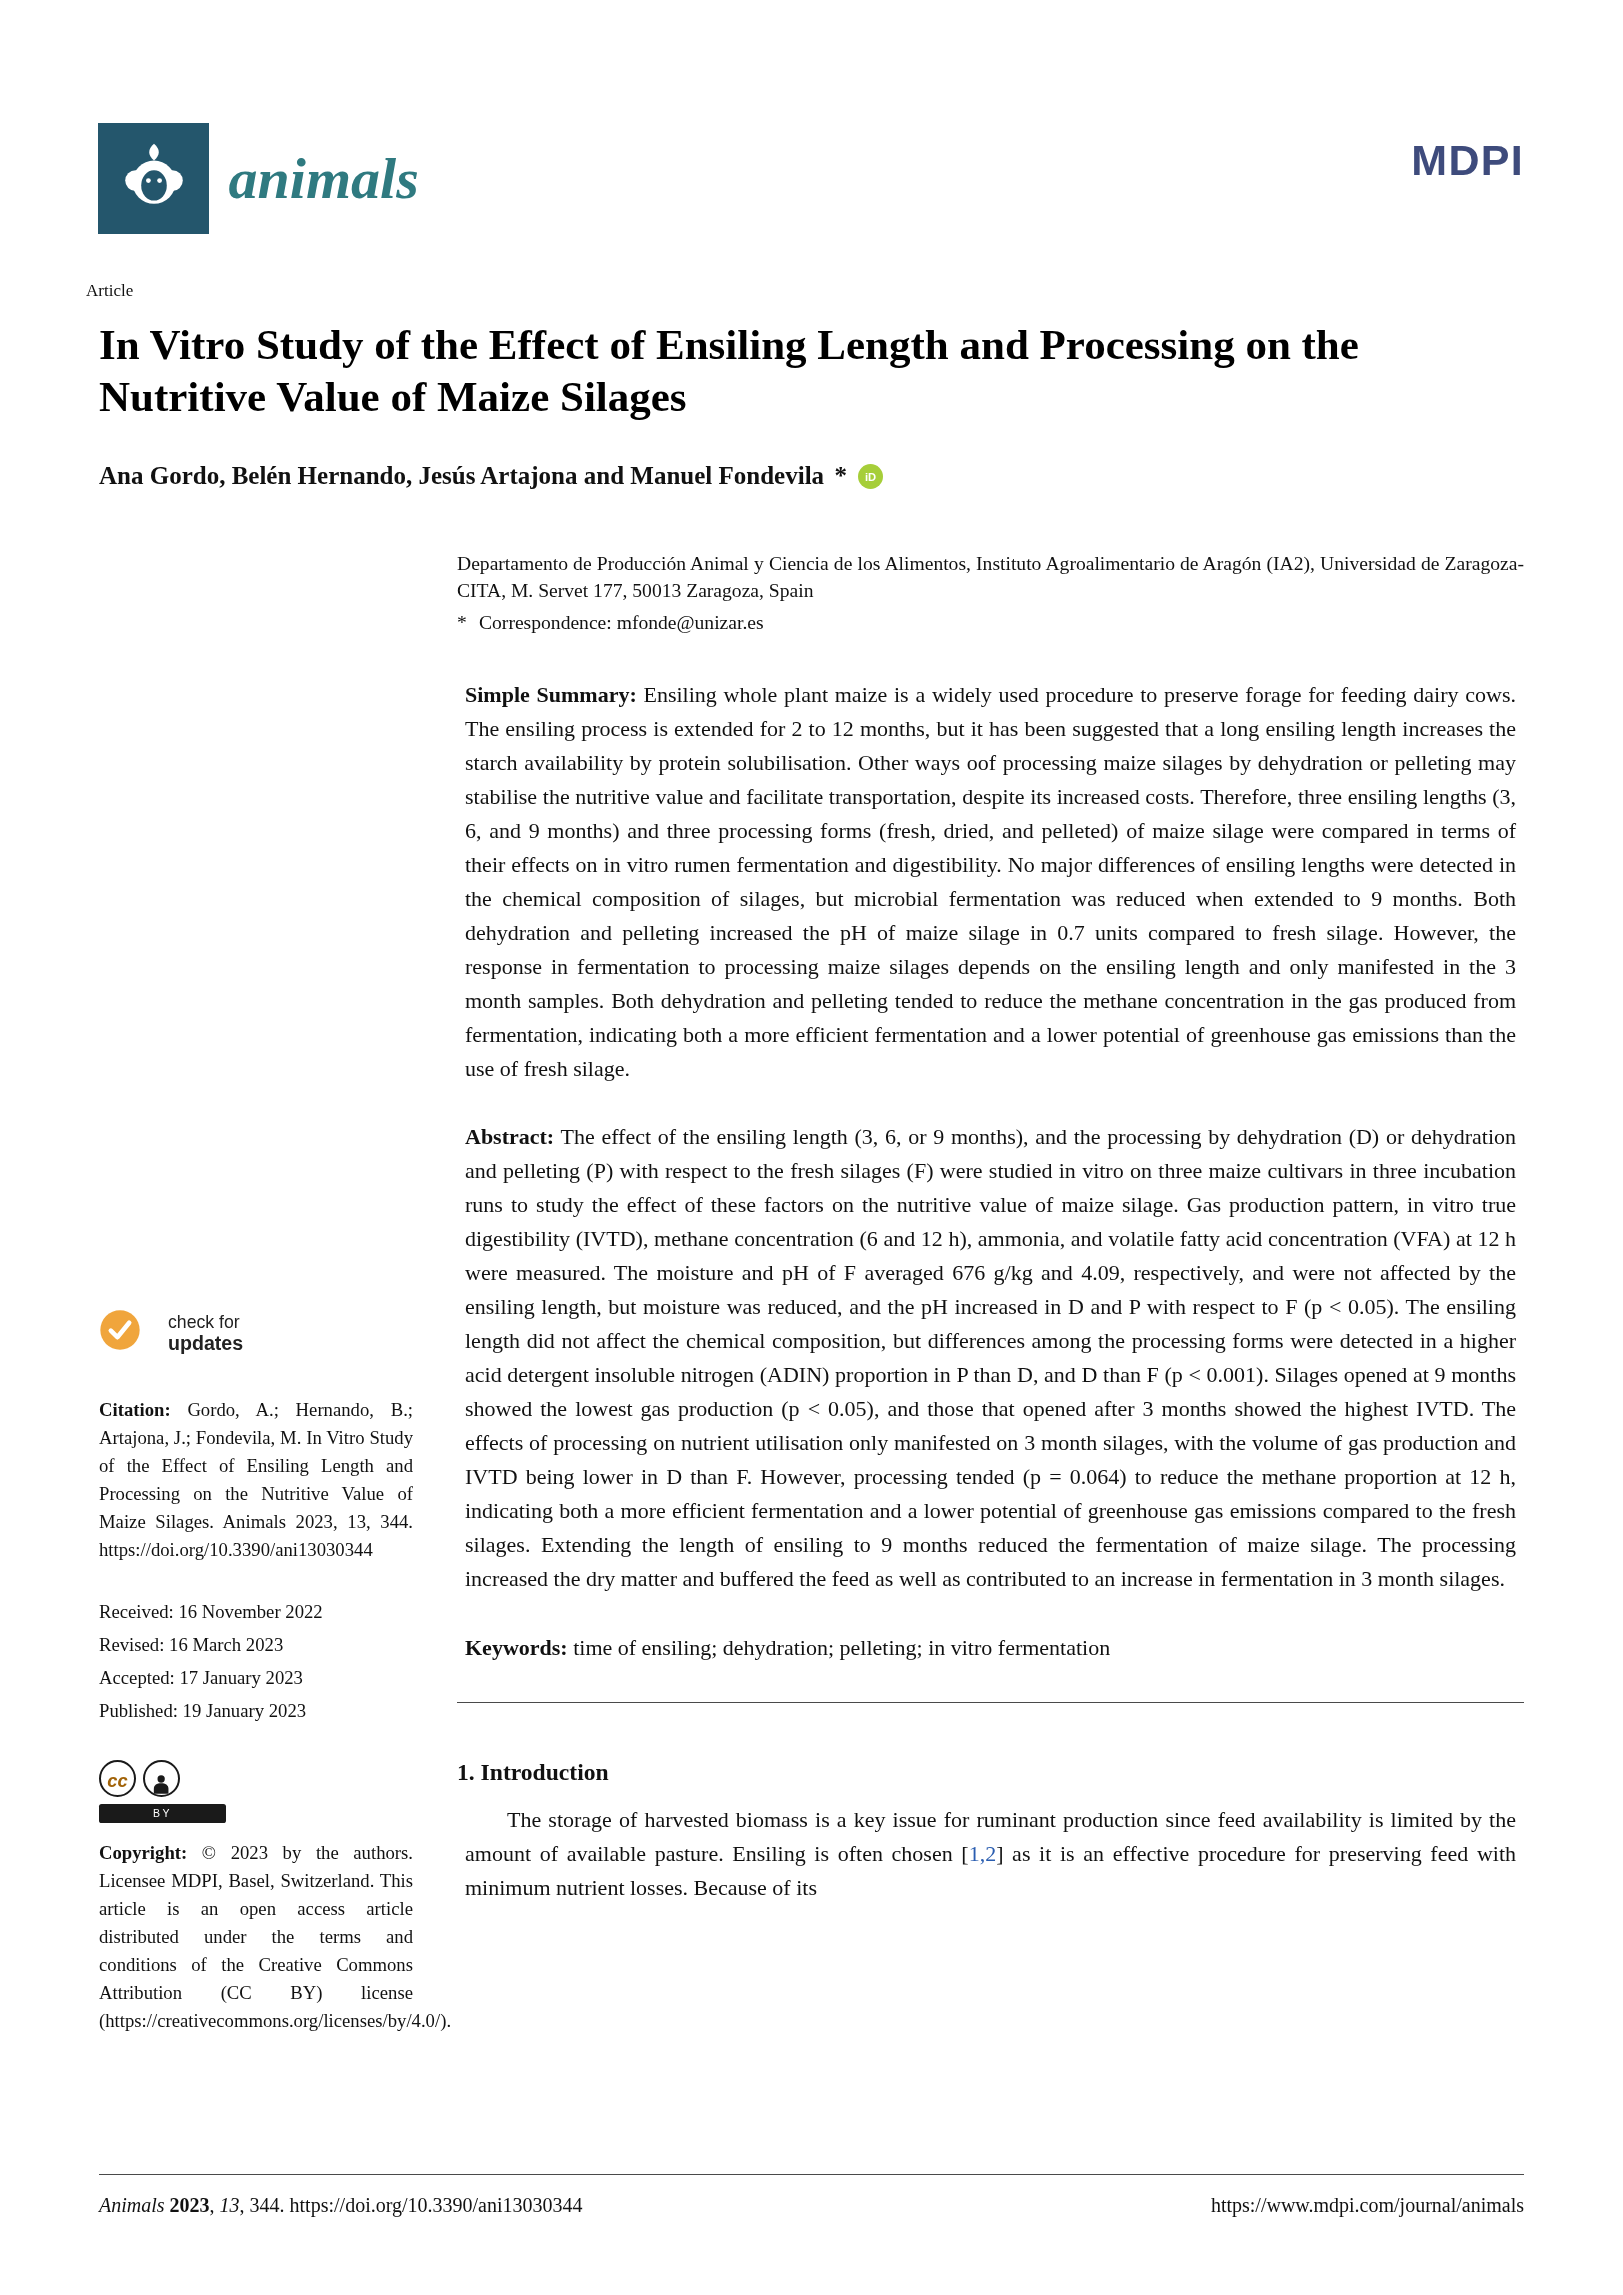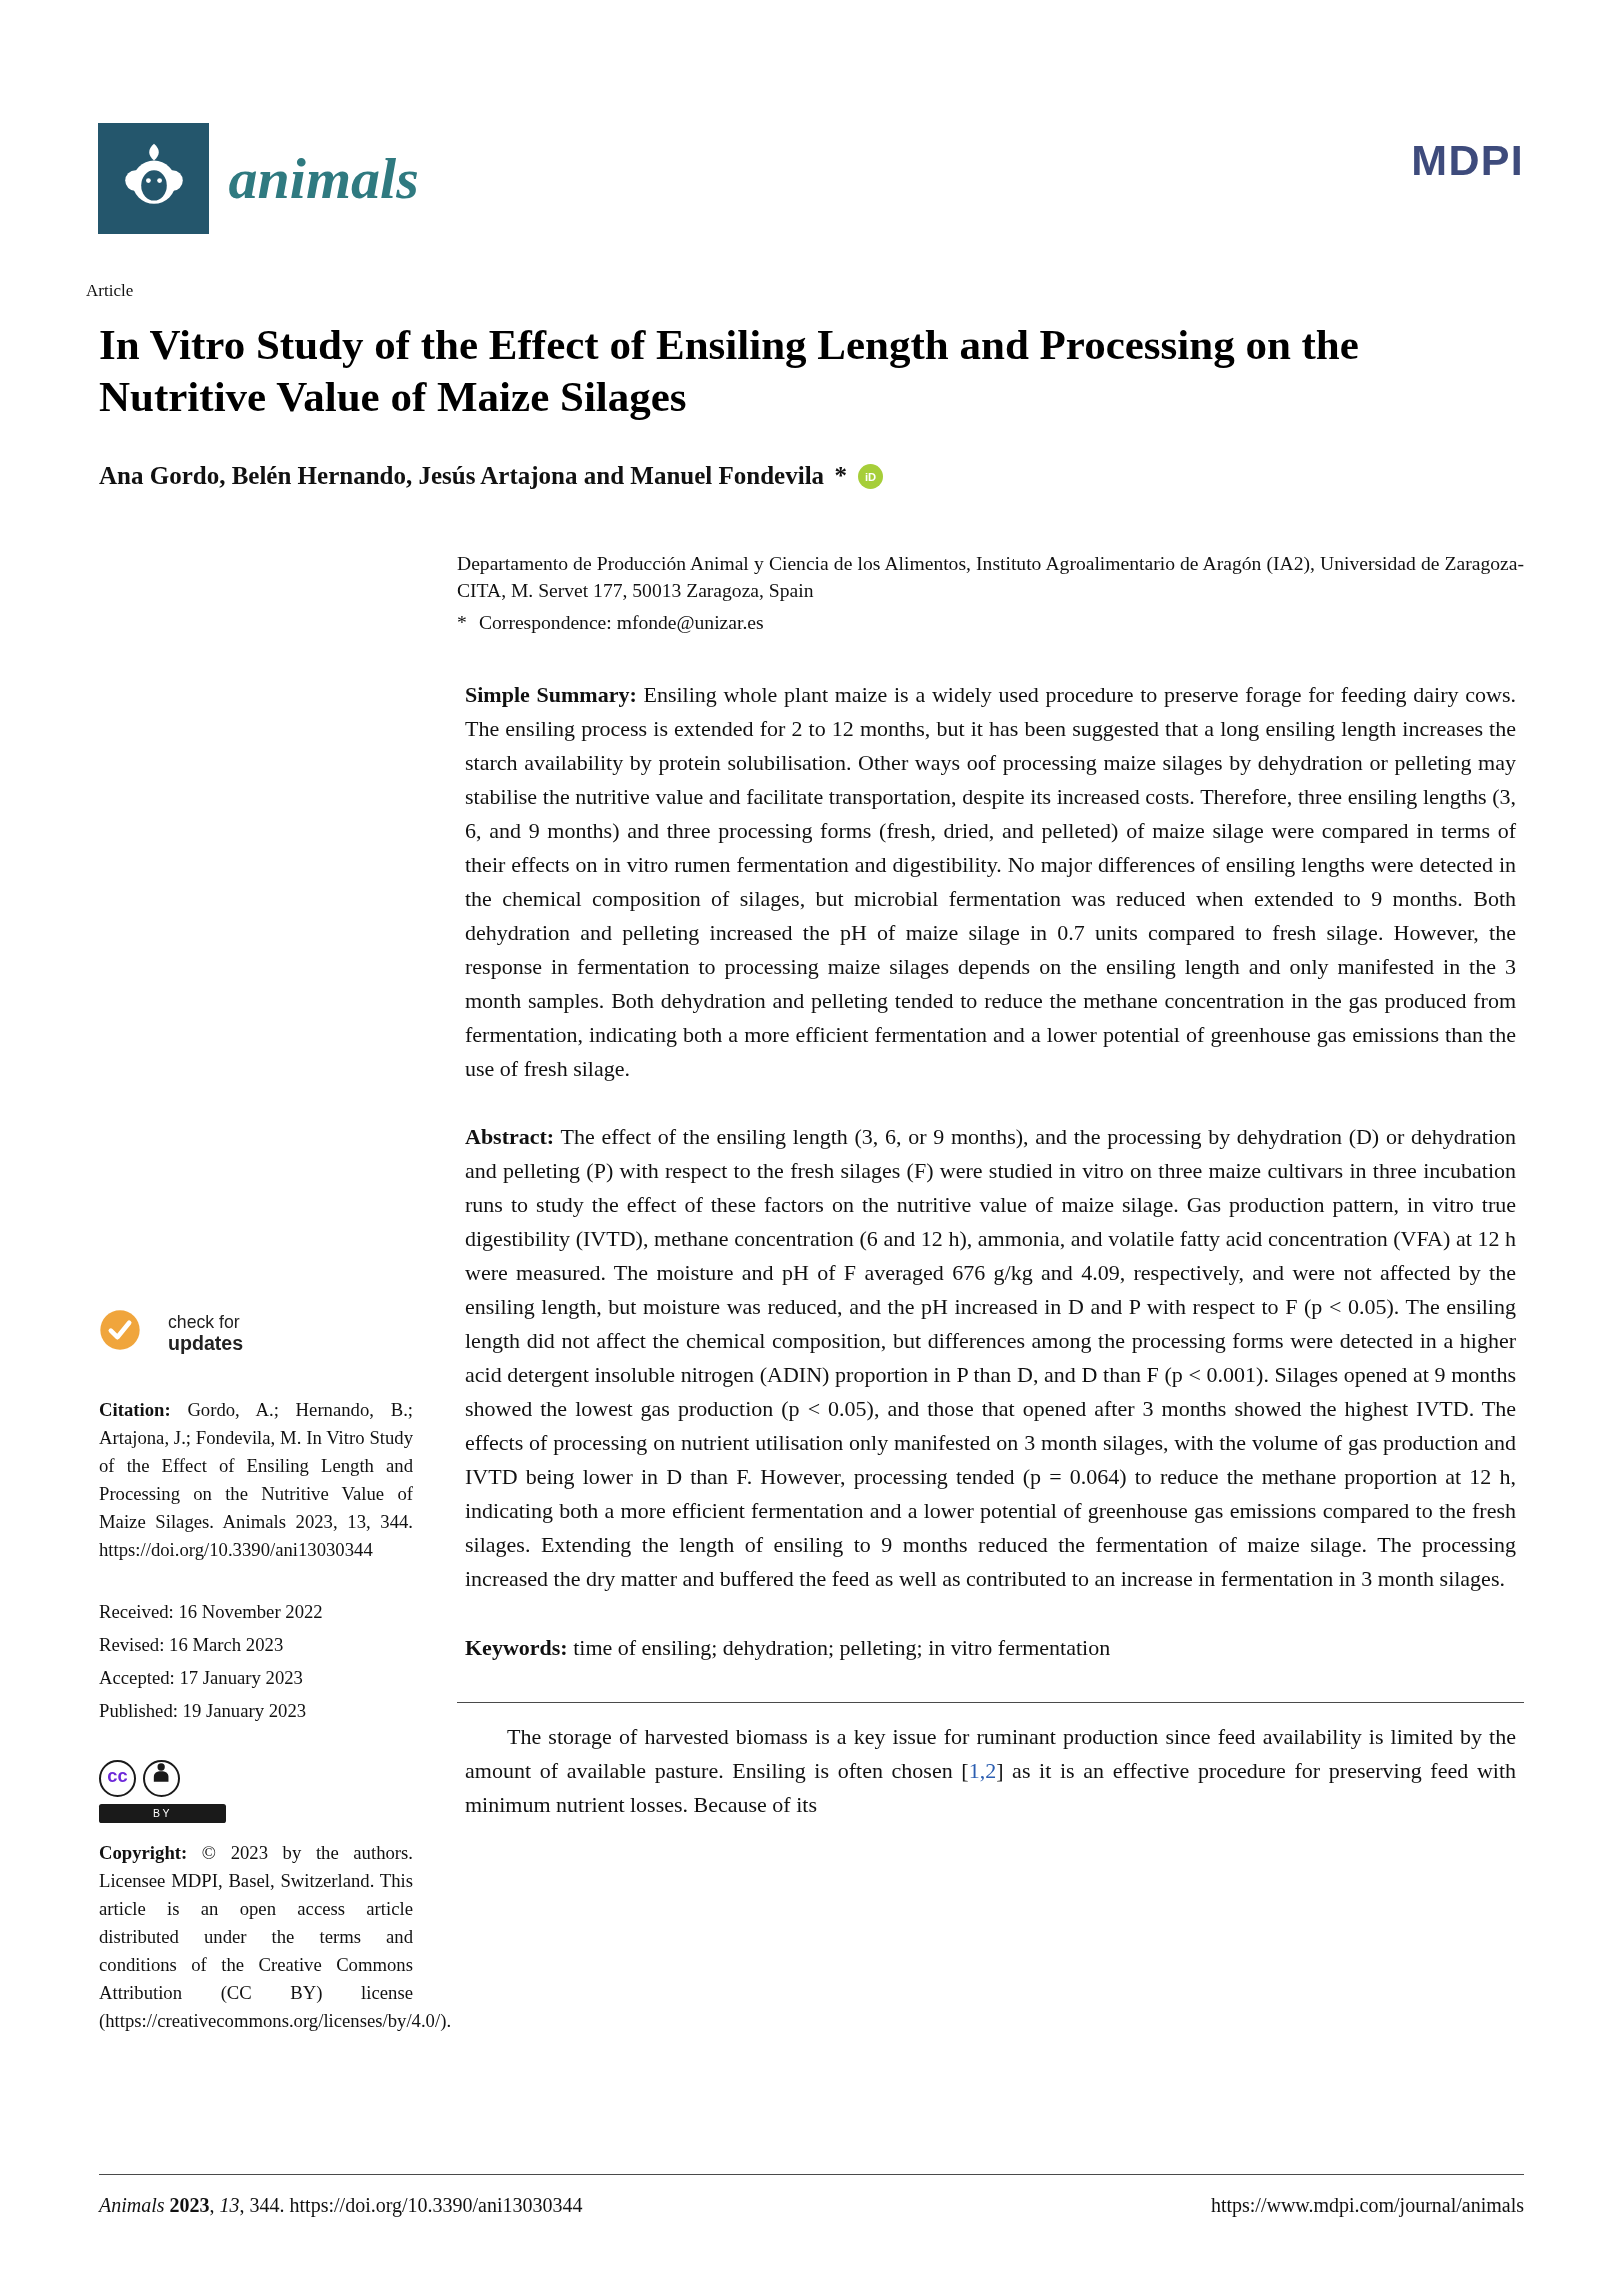--- a/index.html
+++ b/index.html
@@ -40,22 +40,22 @@
   .sidebar{position:absolute;left:99px;top:1309px;width:314px;font-size:18.7px;line-height:28px;}
   .cfu-badge{display:flex;align-items:center;gap:27px;cursor:pointer;}
   .cfu-text{line-height:1.1;}
   .cfu-line1{font-family:"Liberation Sans",sans-serif;font-size:17.7px;color:#222;}
   .cfu-line2{font-family:"Liberation Sans",sans-serif;font-size:19.6px;font-weight:bold;color:#222;}
   .citation{margin-top:37px;text-align:justify;}
   .dates{margin-top:31px;line-height:33px;}
   .cc-badge{margin-top:33px;width:118px;}
   .cc-circles{display:flex;gap:6.5px;justify-content:flex-start;}
   .cc-circle{width:33px;height:33px;border:2.6px solid #1a1a1a;border-radius:50%;background:#fff;
-             display:flex;align-items:flex-start;justify-content:center;font-weight:bold;font-size:18.3px;
-             font-family:"Liberation Sans",sans-serif;color:#6d28d9;}
+             display:flex;align-items:flex-end;justify-content:center;font-weight:bold;font-size:18.3px;
+             font-family:"Liberation Sans",sans-serif;color:#a16207;font-style:italic;}
   .cc-bar{margin-top:6.5px;width:127px;height:19.6px;background:#1a1a1a;border-radius:2.6px;color:#fff;
           display:flex;align-items:center;justify-content:center;font-family:"Liberation Sans",sans-serif;
           font-size:10.5px;letter-spacing:2.6px;}
   .copyright{margin-top:15.7px;text-align:justify;}
 
   
   .footer-rule{position:absolute;left:99px;right:99px;top:2174px;border-top:1.3px solid #4a4a4a;height:0;}
   .footer{position:absolute;left:99px;right:99px;top:2194px;display:flex;justify-content:space-between;
           font-size:20px;gap:35px;}
   .it{font-style:italic;}
@@ -108,20 +108,21 @@
     </div>
 
     <p class="body-par mt-summary"><b class="lead">Simple Summary:</b> <span>Ensiling whole plant maize is a widely used procedure to preserve forage for feeding dairy cows. The ensiling process is extended for 2 to 12 months, but it has been suggested that a long ensiling length increases the starch availability by protein solubilisation. Other ways oof processing maize silages by dehydration or pelleting may stabilise the nutritive value and facilitate transportation, despite its increased costs. Therefore, three ensiling lengths (3, 6, and 9 months) and three processing forms (fresh, dried, and pelleted) of maize silage were compared in terms of their effects on in vitro rumen fermentation and digestibility. No major differences of ensiling lengths were detected in the chemical composition of silages, but microbial fermentation was reduced when extended to 9 months. Both dehydration and pelleting increased the pH of maize silage in 0.7 units compared to fresh silage. However, the response in fermentation to processing maize silages depends on the ensiling length and only manifested in the 3 month samples. Both dehydration and pelleting tended to reduce the methane concentration in the gas produced from fermentation, indicating both a more efficient fermentation and a lower potential of greenhouse gas emissions than the use of fresh silage.</span></p>
 
     <p class="body-par mt-abstract"><b class="lead">Abstract:</b> <span>The effect of the ensiling length (3, 6, or 9 months), and the processing by dehydration (D) or dehydration and pelleting (P) with respect to the fresh silages (F) were studied in vitro on three maize cultivars in three incubation runs to study the effect of these factors on the nutritive value of maize silage. Gas production pattern, in vitro true digestibility (IVTD), methane concentration (6 and 12 h), ammonia, and volatile fatty acid concentration (VFA) at 12 h were measured. The moisture and pH of F averaged 676 g/kg and 4.09, respectively, and were not affected by the ensiling length, but moisture was reduced, and the pH increased in D and P with respect to F (p &lt; 0.05). The ensiling length did not affect the chemical composition, but differences among the processing forms were detected in a higher acid detergent insoluble nitrogen (ADIN) proportion in P than D, and D than F (p &lt; 0.001). Silages opened at 9 months showed the lowest gas production (p &lt; 0.05), and those that opened after 3 months showed the highest IVTD. The effects of processing on nutrient utilisation only manifested on 3 month silages, with the volume of gas production and IVTD being lower in D than F. However, processing tended (p = 0.064) to reduce the methane proportion at 12 h, indicating both a more efficient fermentation and a lower potential of greenhouse gas emissions compared to the fresh silages. Extending the length of ensiling to 9 months reduced the fermentation of maize silage. The processing increased the dry matter and buffered the feed as well as contributed to an increase in fermentation in 3 month silages.</span></p>
 
     <p class="body-par mt-keywords"><b class="lead">Keywords:</b> <span>time of ensiling; dehydration; pelleting; in vitro fermentation</span></p>
 
     <div class="divider"></div>
 
+    <h2 class="section-heading" style="margin-bottom:0;">1. Introduction</h2>
 
     <p class="body-par intro-par"><span>The storage of harvested biomass is a key issue for ruminant production since feed availability is limited by the amount of available pasture. Ensiling is often chosen [</span><span class="ref-link">1,2</span><span>] as it is an effective procedure for preserving feed with minimum nutrient losses. Because of its</span></p>
 
   </div>
 
   <div class="sidebar">
 
     <div class="cfu-badge">
       <span>
         <svg width="42" height="42" viewBox="0 0 64 64" aria-hidden="true">

